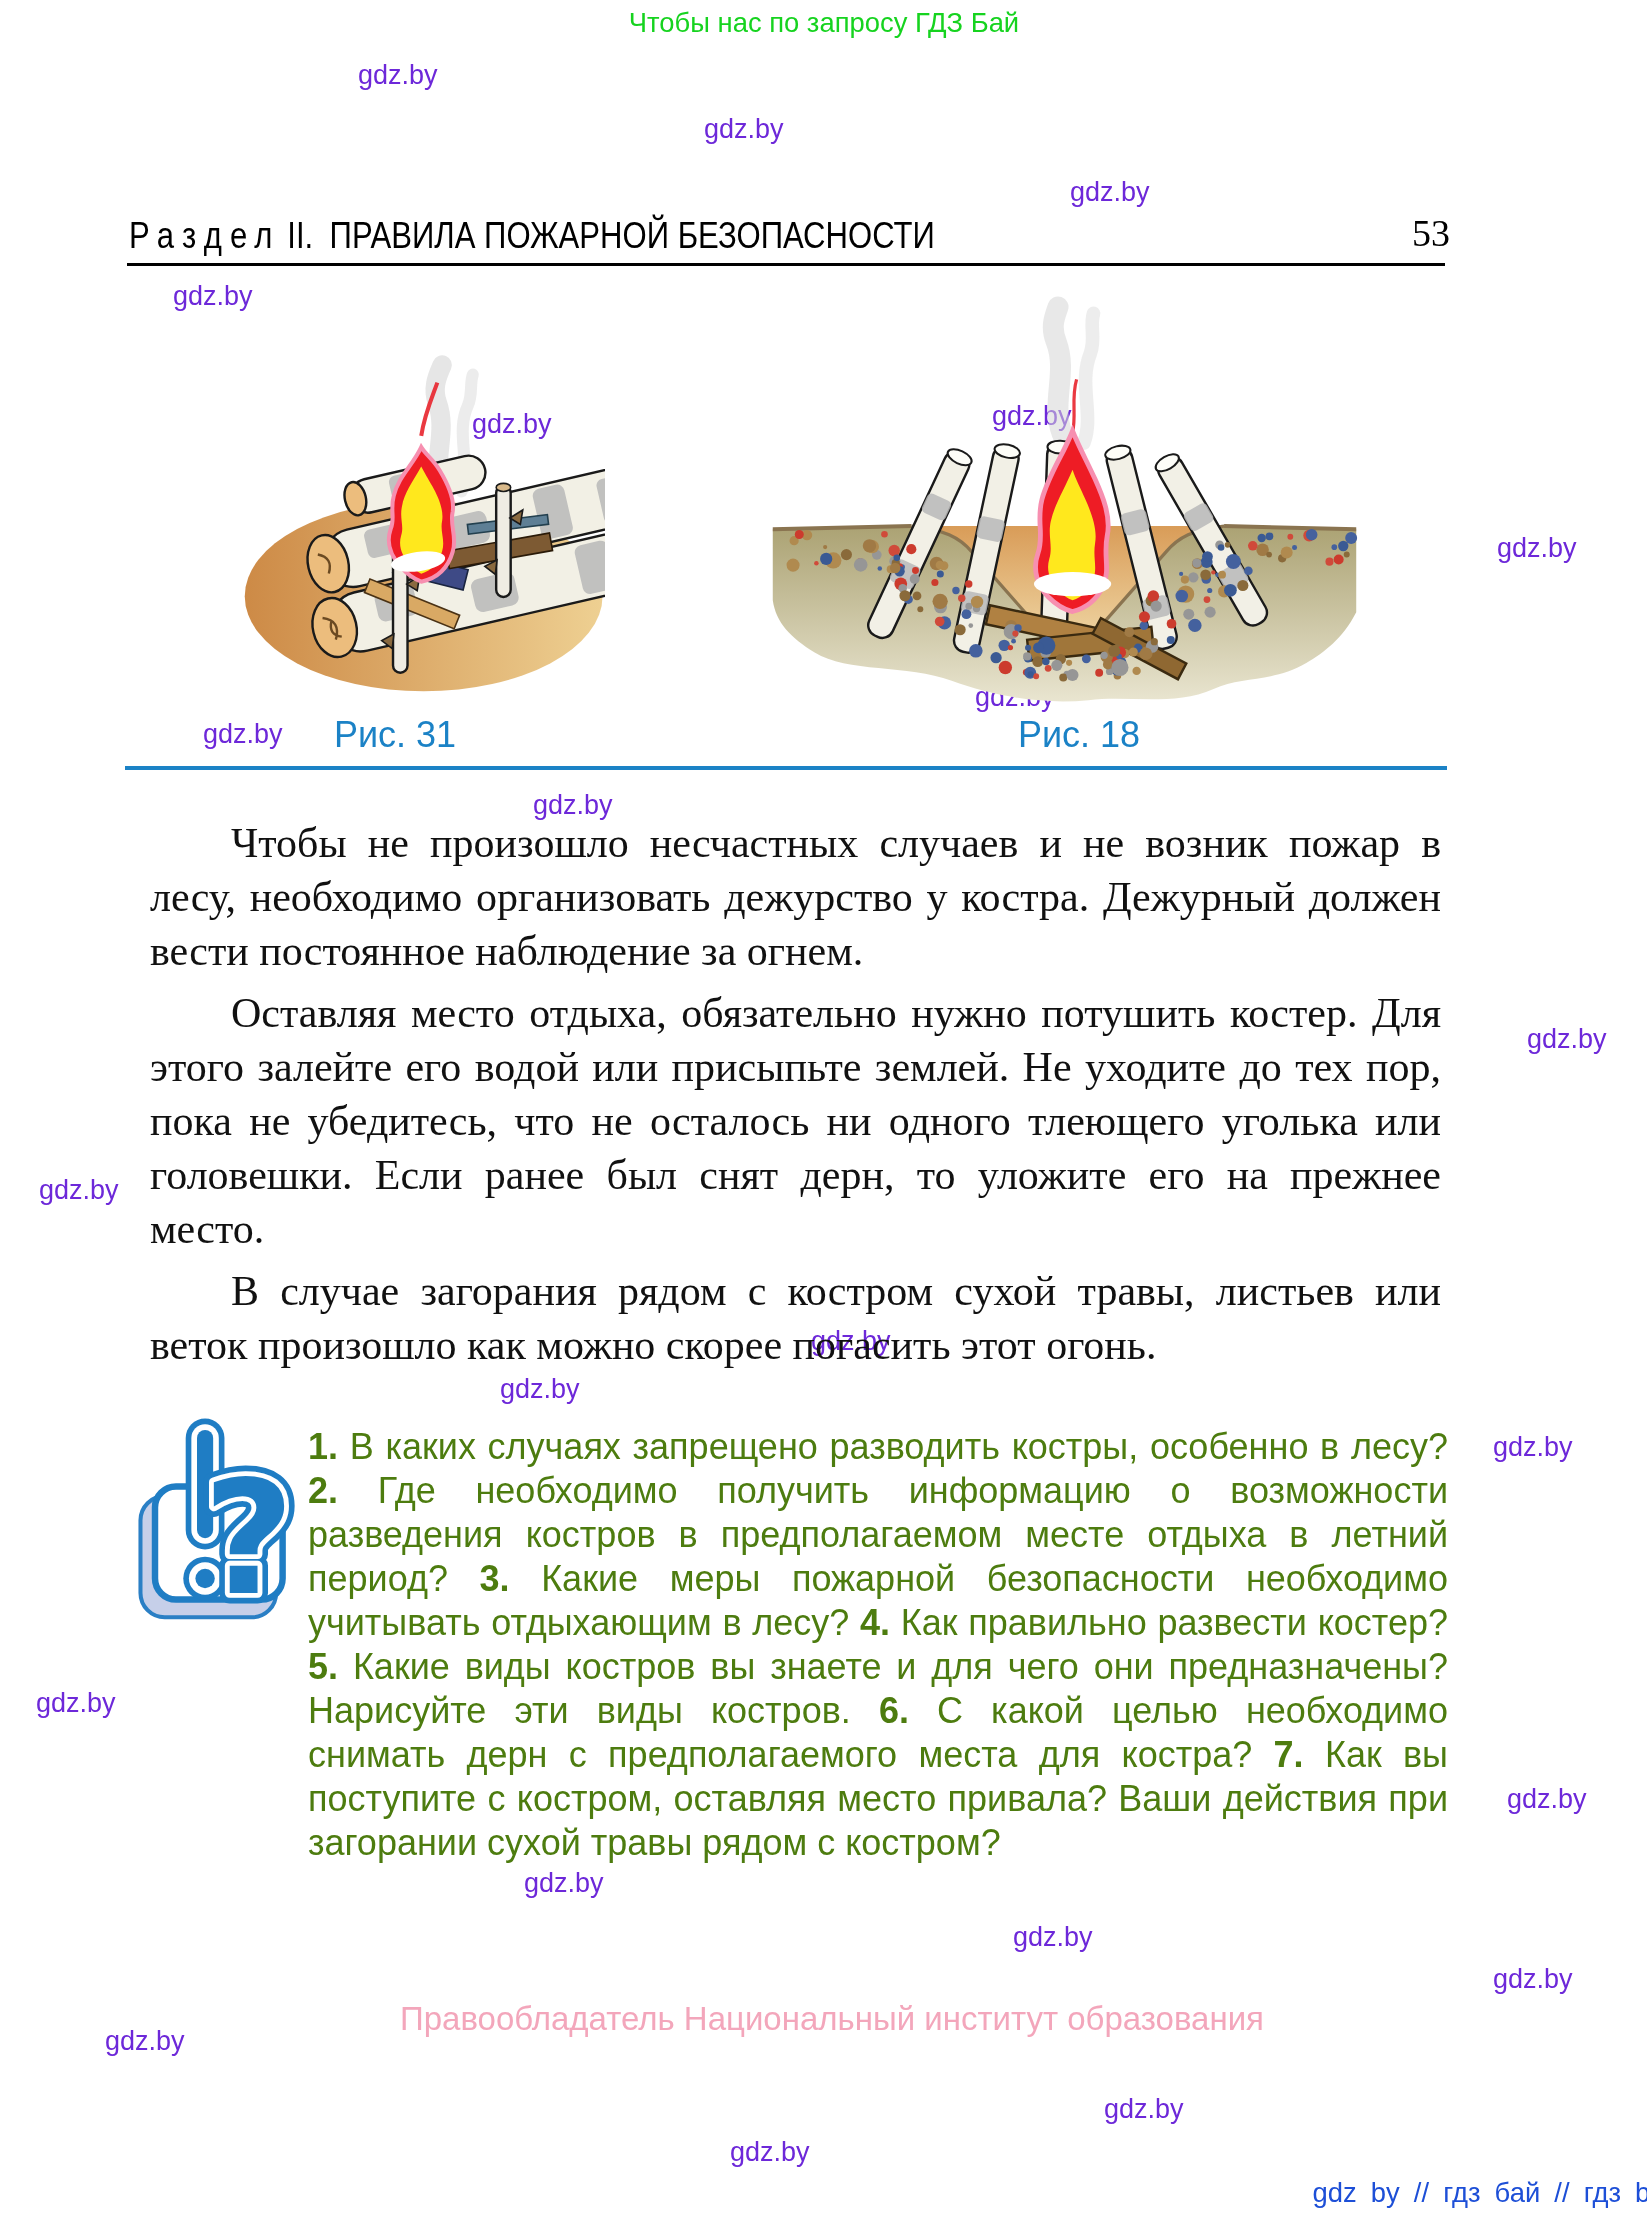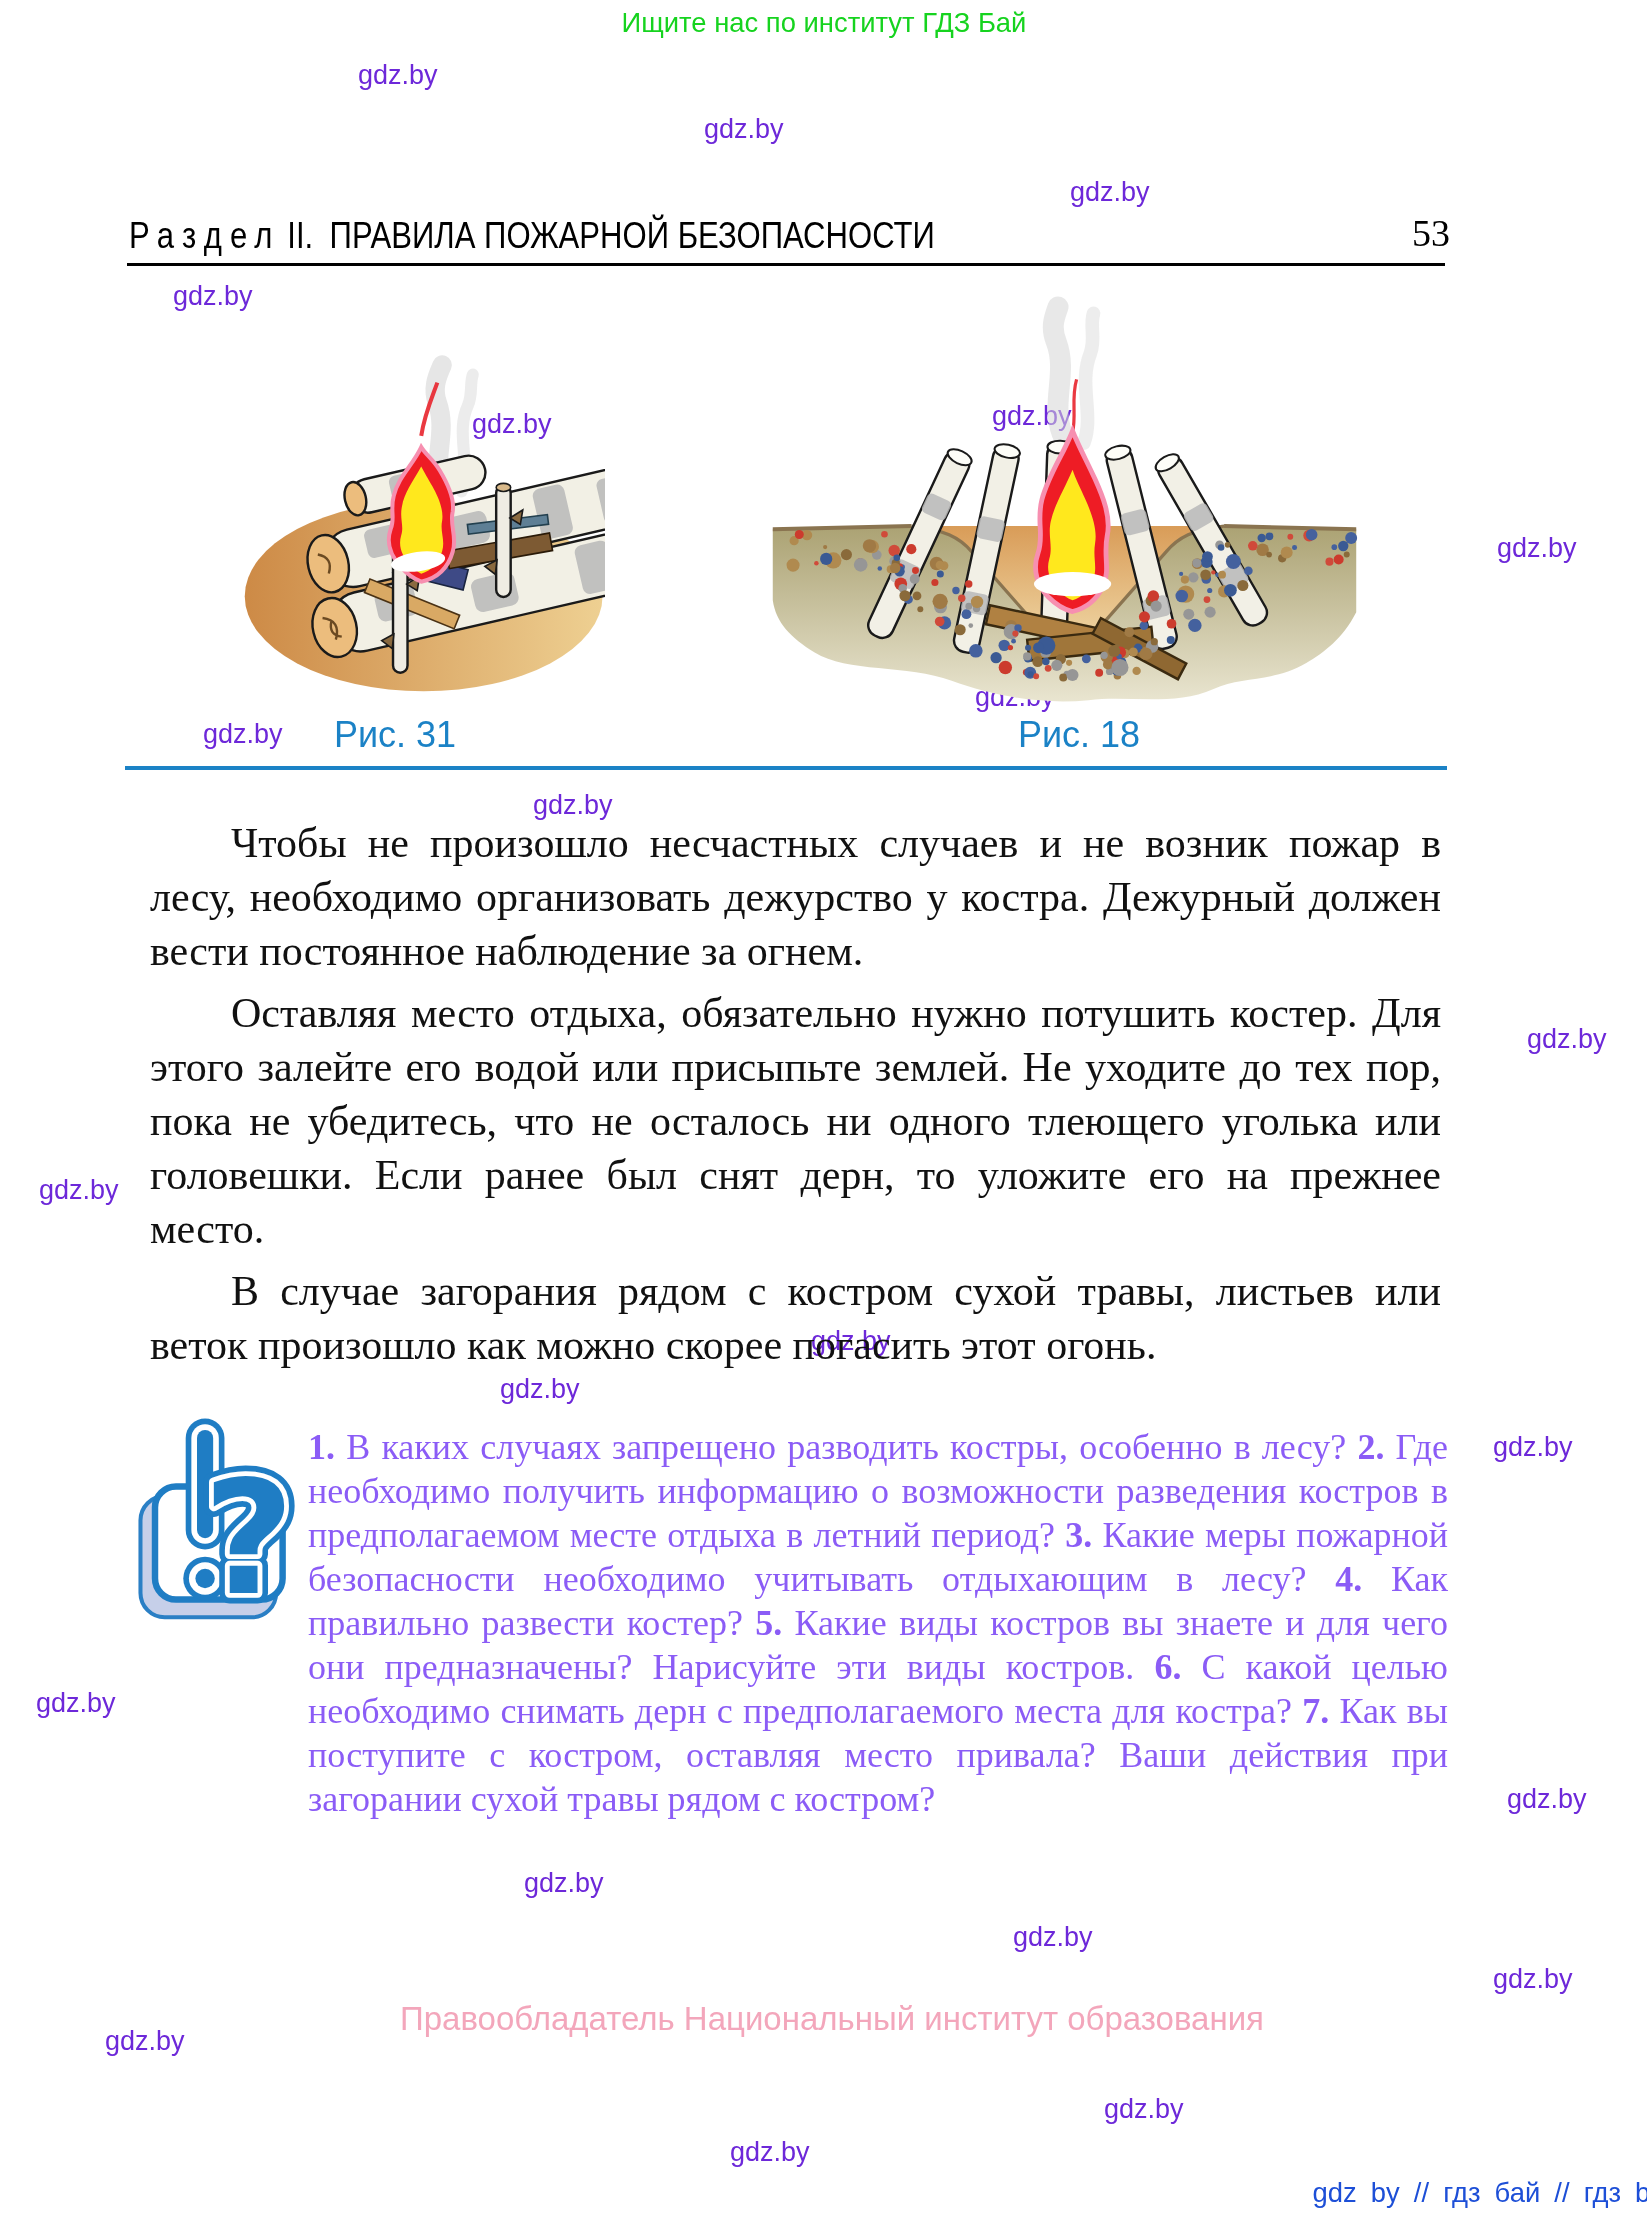--- a/index.html
+++ b/index.html
@@ -18,35 +18,35 @@
   #fig31{left:202px;top:294px;}
   #fig32{left:750px;top:294px;}
   .caption{position:absolute;top:715px;width:210px;text-align:center;
            font:36px/1.1 "Liberation Sans",sans-serif;color:var(--blue,#1b82c6);}
   #cap31{left:290px;}
   #cap32{left:974px;}
   .figure-rule{position:absolute;left:125px;top:766px;width:1322px;height:4px;background:var(--blue,#1b82c6);}
   #body-text{position:absolute;left:142px;top:808px;width:1307px;color:#111;
              font-family:"Liberation Serif",serif;font-size:42px;line-height:54px;text-align:justify;}
   #body-text p{margin:8px;text-indent:81px;}
-  #question-text{position:absolute;left:308px;top:1425px;width:1140px;color:#8b5cf6;
-             font-family:Liberation Serif, serif;font-size:36px;line-height:44px;text-align:justify;}
+  #question-text{position:absolute;left:308px;top:1425px;width:1140px;color:#4d7c0f;
+             font-family:Liberation Sans, sans-serif;font-size:36px;line-height:44px;text-align:justify;}
   #question-text b{font-weight:bold;}
   #question-icon{position:absolute;left:129px;top:1417px;}
   .copyright{position:absolute;top:1999px;left:0;width:100%;text-align:center;
              font:33px/1.2 "Liberation Sans",sans-serif;color:var(--pink,#f3a6bb);margin-left:8px;}
   .links{position:absolute;top:2177px;left:0;width:100%;text-align:right;word-spacing:6.5px;
          font:27.4px/1.2 "Liberation Sans",sans-serif;color:var(--linkblue,#1d4fd7);margin-left:16px;}
 </style>
 </head>
 <body>
 
 <div class="page">
 
-  <div class="promo">Ищите нас по институт ГДЗ Бай</div>
+  <div class="promo">Чтобы нас по запросу ГДЗ Бай</div>
 
   <div id="watermarks">
       <div class="wm" style="left: 358px; top: 61px;">gdz.by</div>
       <div class="wm" style="left: 704px; top: 115px;">gdz.by</div>
       <div class="wm" style="left: 1070px; top: 178px;">gdz.by</div>
       <div class="wm" style="left: 173px; top: 282px;">gdz.by</div>
       <div class="wm" style="left: 472px; top: 410px;">gdz.by</div>
       <div class="wm" style="left: 992px; top: 402px;">gdz.by</div>
       <div class="wm" style="left: 1497px; top: 534px;">gdz.by</div>
       <div class="wm" style="left: 975px; top: 683px;">gdz.by</div>

